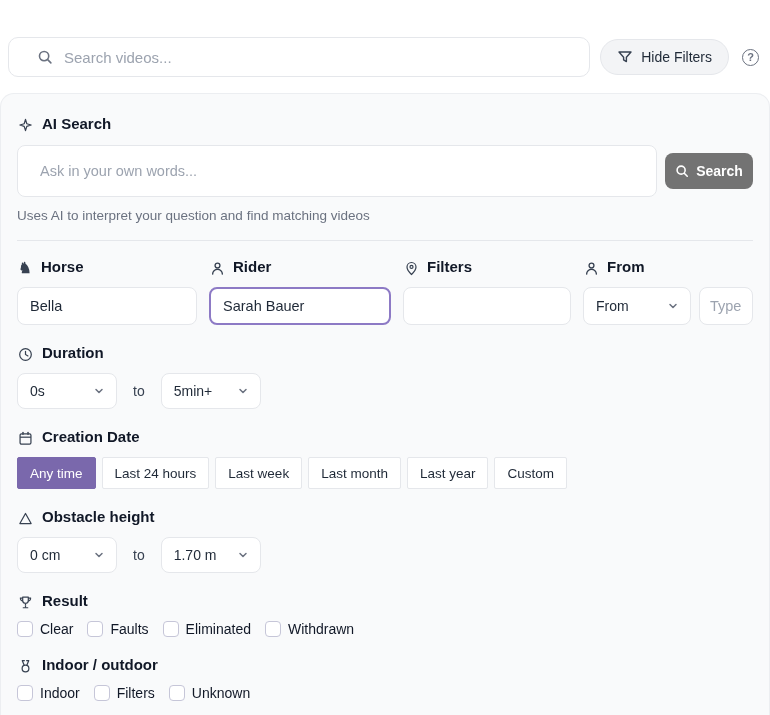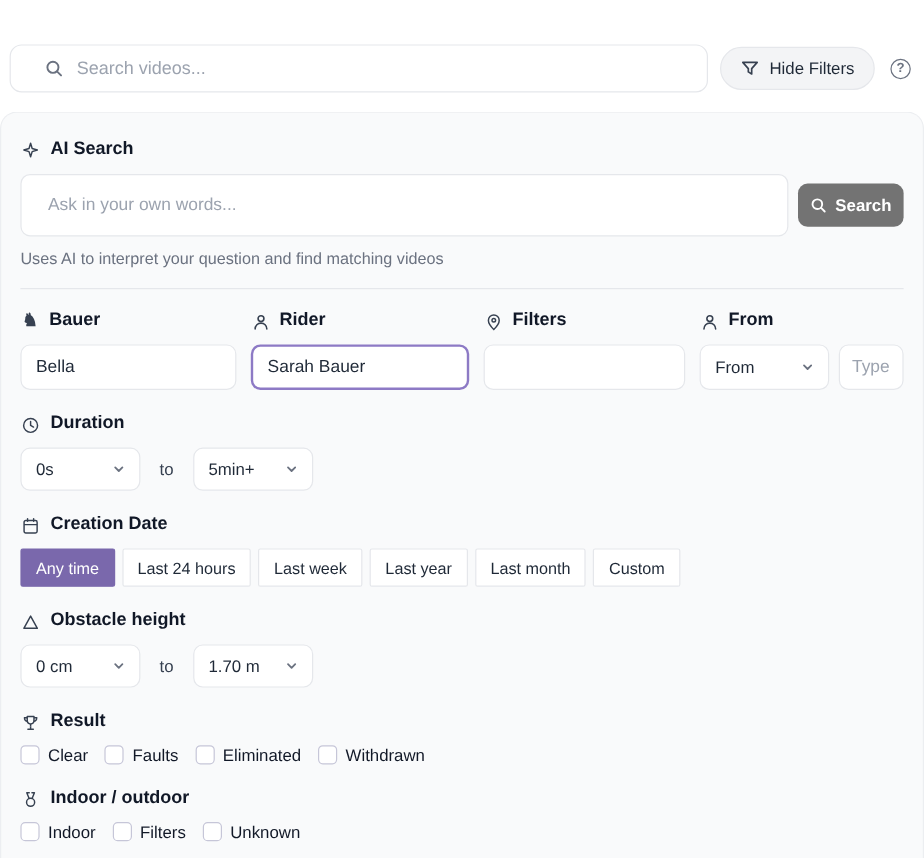--- a/index.html
+++ b/index.html
@@ -135,21 +135,21 @@
     </div>
     <div class="helper">Uses AI to interpret your question and find matching videos</div>
   </div>
 
   <hr class="divider">
 
   <div class="fields">
     <div>
       <div class="sec-head" style="gap:8px">
         <span class="ico horse-glyph">♞</span>
-        <span>Bauer</span>
+        <span>Horse</span>
       </div>
       <input class="tinput" value="Bella" style="">
     </div>
     <div>
       <div class="sec-head" style="gap:8px">
         <span class="ico">
           <svg width="15" height="15" viewBox="0 0 16 16">
               <circle cx="8" cy="4.8" r="2.6" fill="none" stroke="#374151" stroke-width="1.4"></circle>
               <path d="M2.8 14 a5.2 5.2 0 0 1 10.4 0" fill="none" stroke="#374151" stroke-width="1.4" stroke-linecap="round"></path>
             </svg>
@@ -234,22 +234,22 @@
             <line x1="5.3" y1="1.4" x2="5.3" y2="3.6" stroke="#374151" stroke-width="1.3" stroke-linecap="round"></line>
             <line x1="10.7" y1="1.4" x2="10.7" y2="3.6" stroke="#374151" stroke-width="1.3" stroke-linecap="round"></line>
           </svg>
       </span>
       <span>Creation Date</span>
     </div>
     <div class="chip-row">
       <button class="chip active">Any time</button>
       <button class="chip">Last 24 hours</button>
       <button class="chip">Last week</button>
+      <button class="chip">Last month</button>
       <button class="chip">Last year</button>
-      <button class="chip">Last month</button>
       <button class="chip">Custom</button>
     </div>
   </div>
 
   <div class="section">
     <div class="sec-head">
       <span class="ico">
         <svg width="15" height="15" viewBox="0 0 16 16">
             <path d="M8 2.6 L14 13.4 H2 Z" fill="none" stroke="#374151" stroke-width="1.3" stroke-linejoin="round"></path>
           </svg>

